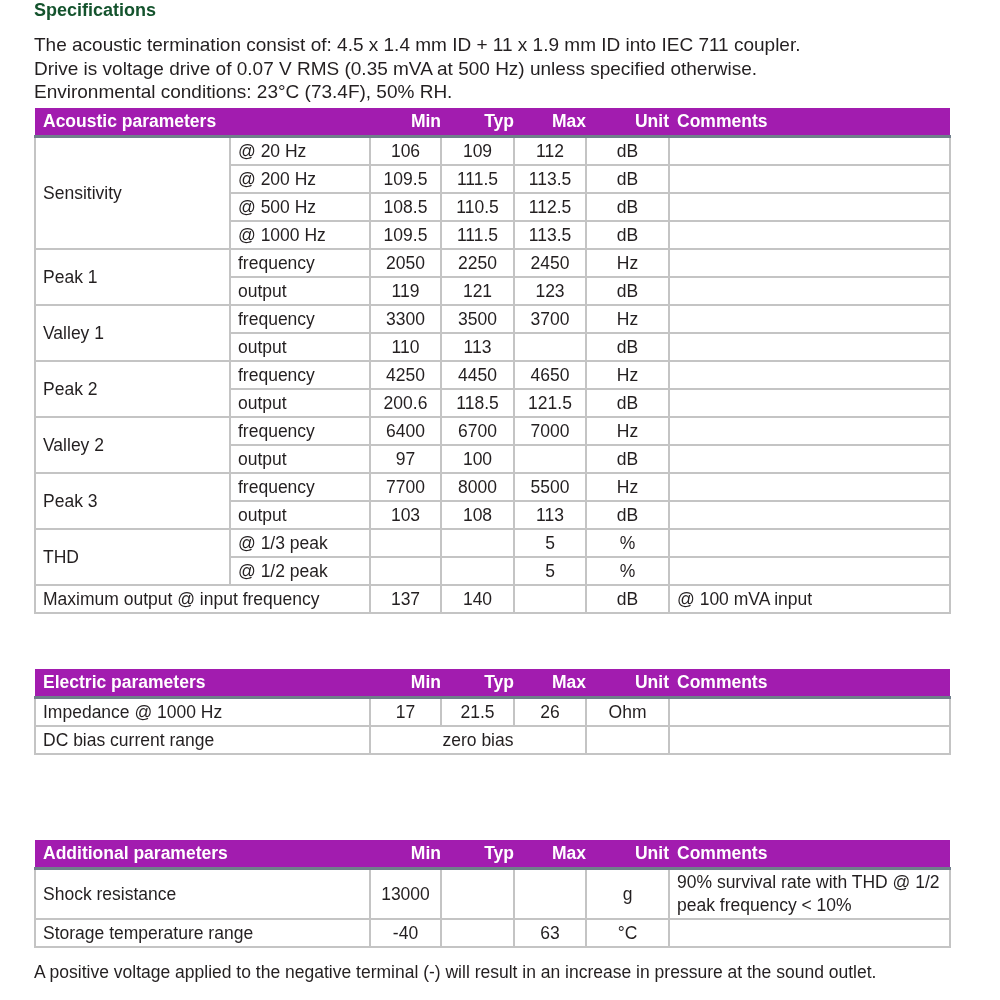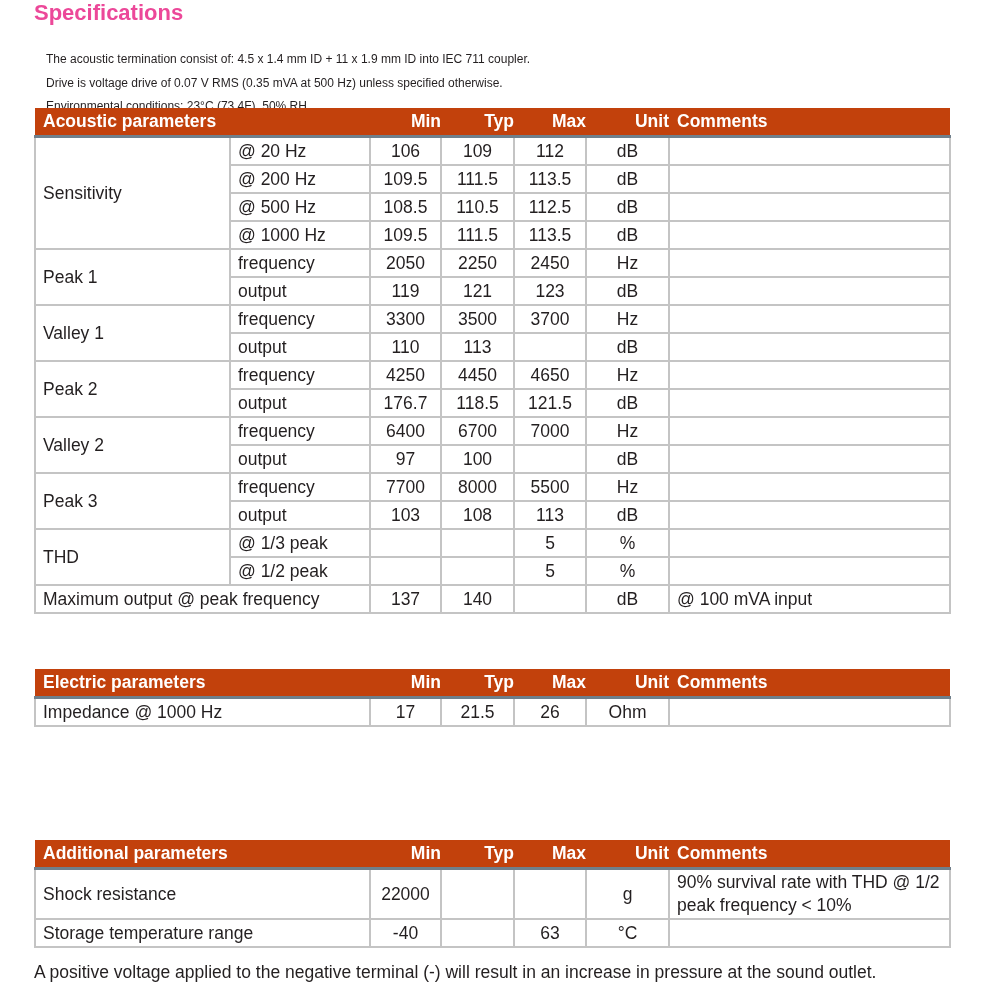--- a/index.html
+++ b/index.html
@@ -1,30 +1,30 @@
 <!DOCTYPE html>
 <html><head>
 <meta charset="utf-8">
 <style>
   html, body { margin: 0; padding: 0; background: #ffffff; }
   body { width: 1000px; height: 1000px; position: relative; overflow: hidden;
          font-family: "Liberation Sans", sans-serif; color: #231f20; }
-  .title { position: absolute; left: 34px; top: 0px; font-size: 22px; font-weight: bold; color: #ec4899; }
-  .intro { position: absolute; left: 46px; top: 33px; font-size: 12px; line-height: 23.5px; margin-top: 15px; }
+  .title { position: absolute; left: 34px; top: 0px; font-size: 18px; font-weight: bold; color: #14532d; }
+  .intro { position: absolute; left: 34px; top: 33px; font-size: 19px; line-height: 23.5px; }
   .intro div { white-space: nowrap; }
   table.spec { position: absolute; left: 34px; border-collapse: collapse; table-layout: fixed;
                font-size: 17.5px; width: 915px; }
   table.spec col.c1 { width: 195px; }
   table.spec col.c2 { width: 140px; }
   table.spec col.c3 { width: 71px; }
   table.spec col.c4 { width: 73px; }
   table.spec col.c5 { width: 72px; }
   table.spec col.c6 { width: 83px; }
   table.spec col.c7 { width: 281px; }
-  table.spec th { background: #c2410c; color: #ffffff; font-weight: bold; height: 27px; padding: 0 0 0 8px;
+  table.spec th { background: #a21caf; color: #ffffff; font-weight: bold; height: 27px; padding: 0 0 0 8px;
                   text-align: left; border-bottom: 3px solid #6f7f8b; font-size: 17.5px; }
   table.spec th.num { text-align: right; padding: 0; }
   table.spec td { border: 2px solid #c4c4c4; height: 26px; padding: 0 0 0 7px; white-space: nowrap; }
   table.spec td.num { text-align: center; padding: 0; }
   table.spec td.wrap { white-space: normal; line-height: 23px; padding: 1px 6px 1px 7px; }
   #t-acoustic { top: 108px; }
   #t-electric { top: 669px; }
   #t-additional { top: 840px; }
   .footnote { position: absolute; left: 34px; top: 962px; font-size: 17.5px; white-space: nowrap; text-align: center; }
 </style>
@@ -131,21 +131,21 @@
         <td rowspan="2">Peak 2</td>
         <td>frequency</td>
         <td class="num">4250</td>
         <td class="num">4450</td>
         <td class="num">4650</td>
         <td class="num">Hz</td>
         <td></td>
       </tr>
       <tr>
         <td>output</td>
-        <td class="num">176.7</td>
+        <td class="num">200.6</td>
         <td class="num">118.5</td>
         <td class="num">121.5</td>
         <td class="num">dB</td>
         <td></td>
       </tr>
       <tr>
         <td rowspan="2">Valley 2</td>
         <td>frequency</td>
         <td class="num">6400</td>
         <td class="num">6700</td>
@@ -189,21 +189,21 @@
       </tr>
       <tr>
         <td>@ 1/2 peak</td>
         <td class="num"></td>
         <td class="num"></td>
         <td class="num">5</td>
         <td class="num">%</td>
         <td></td>
       </tr>
       <tr>
-        <td colspan="2">Maximum output @ peak frequency</td>
+        <td colspan="2">Maximum output @ input frequency</td>
         <td class="num">137</td>
         <td class="num">140</td>
         <td class="num"></td>
         <td class="num">dB</td>
         <td>@ 100 mVA input</td>
       </tr>
     </tbody>
 </table>
 
 <table class="spec" id="t-electric">
@@ -228,20 +228,26 @@
   </thead>
   <tbody id="electric-body">
       <tr>
         <td colspan="2">Impedance @ 1000 Hz</td>
         <td class="num">17</td>
         <td class="num">21.5</td>
         <td class="num">26</td>
         <td class="num">Ohm</td>
         <td></td>
       </tr>
+      <tr>
+        <td colspan="2">DC bias current range</td>
+        <td class="num" colspan="3">zero bias</td>
+        <td class="num"></td>
+        <td></td>
+      </tr>
     </tbody>
 </table>
 
 <table class="spec" id="t-additional">
   <colgroup>
       <col class="c1">
       <col class="c2">
       <col class="c3">
       <col class="c4">
       <col class="c5">
@@ -254,21 +260,21 @@
       <th class="num">Min</th>
       <th class="num">Typ</th>
       <th class="num">Max</th>
       <th class="num">Unit</th>
       <th>Comments</th>
     </tr>
   </thead>
   <tbody id="additional-body">
       <tr>
         <td colspan="2">Shock resistance</td>
-        <td class="num">22000</td>
+        <td class="num">13000</td>
         <td class="num"></td>
         <td class="num"></td>
         <td class="num">g</td>
         <td class="wrap">90% survival rate with THD @ 1/2 peak frequency &lt; 10%</td>
       </tr>
       <tr>
         <td colspan="2">Storage temperature range</td>
         <td class="num">-40</td>
         <td class="num"></td>
         <td class="num">63</td>

